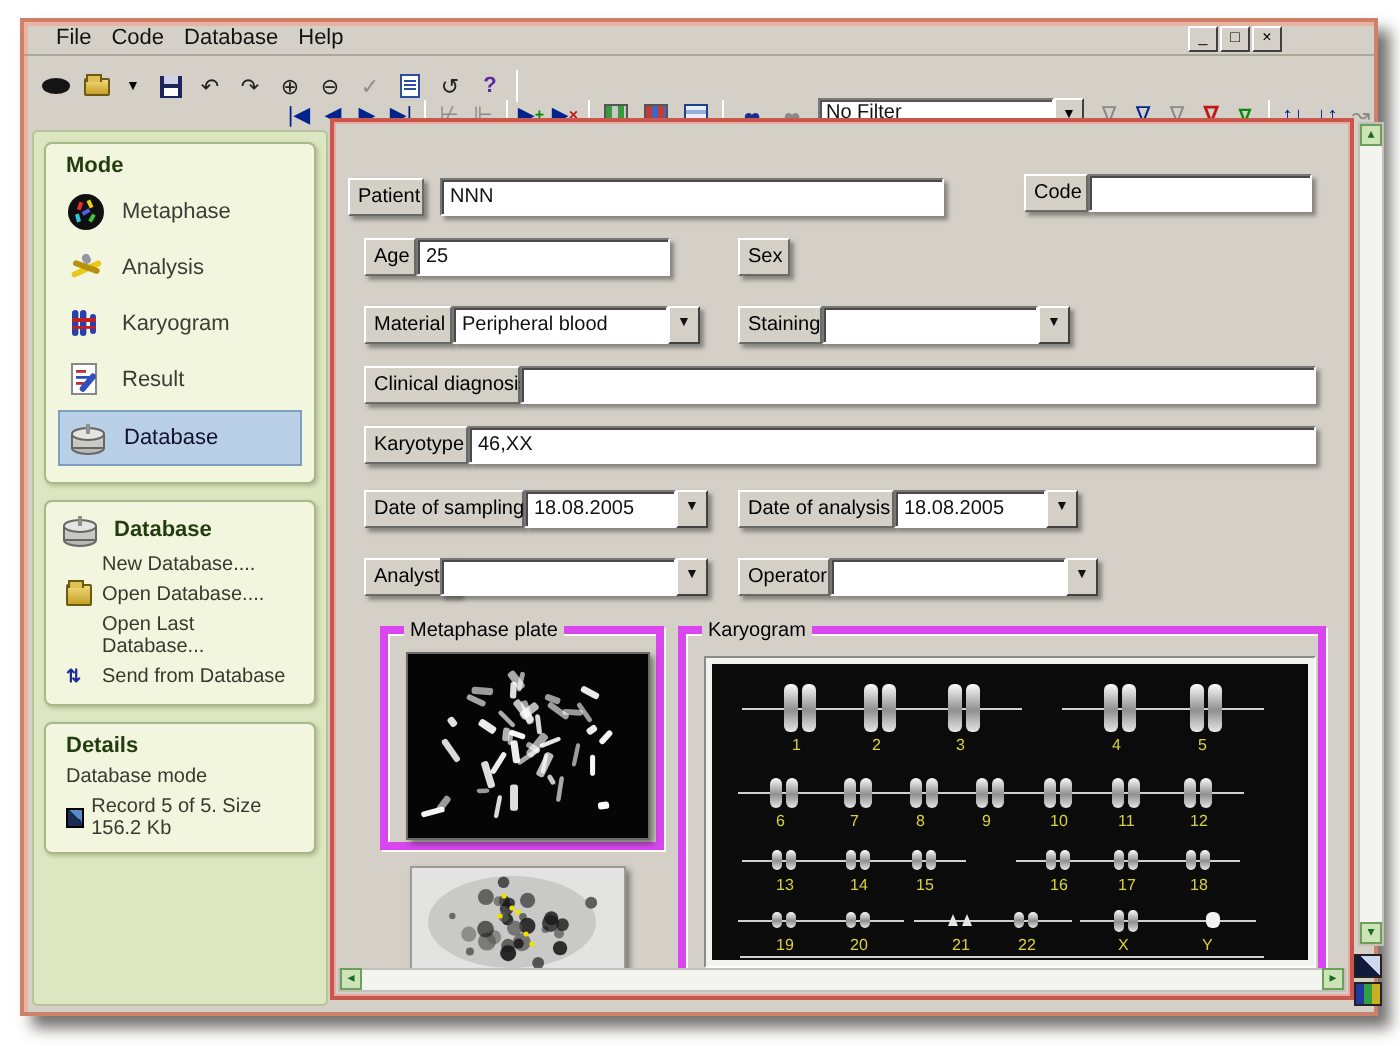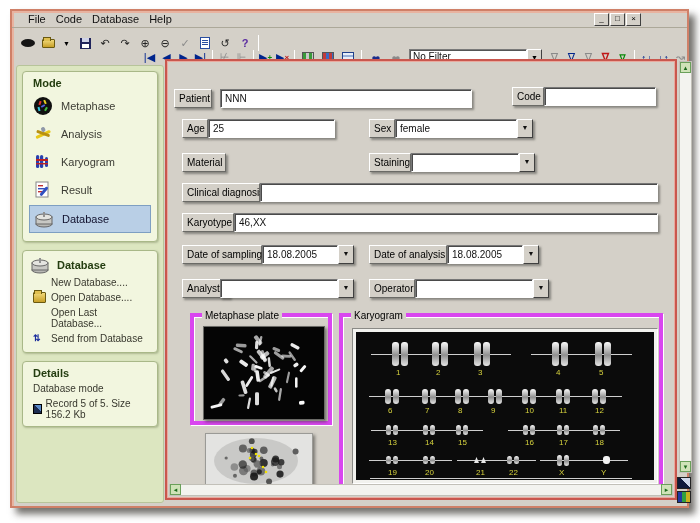--- a/index.html
+++ b/index.html
@@ -269,26 +269,26 @@
     <div class="main">
 
       <div class="fplaque" style="left:7px;top:28px;width:38px;">Patient</div>
       <div class="finput" style="left:53px;top:28px;width:252px;">NNN</div>
       <div class="fplaque" style="left:345px;top:26px;width:32px;">Code</div>
       <div class="finput" style="left:377px;top:26px;width:112px;"></div>
 
       <div class="fplaque" style="left:15px;top:58px;width:26px;">Age</div>
       <div class="finput" style="left:41px;top:58px;width:127px;">25</div>
       <div class="fplaque" style="left:202px;top:58px;width:26px;">Sex</div>
-      <div class="fcombo" style="left:228px;top:58px;width:138px;">
-        <span class="val">female</span>
+
+      <div class="fplaque" style="left:15px;top:92px;width:44px;">Material</div>
+      <div class="fcombo" style="left:59px;top:92px;width:124px;">
+        <span class="val">Peripheral blood</span>
         <span class="btn">▼</span>
       </div>
-
-      <div class="fplaque" style="left:15px;top:92px;width:44px;">Material</div>
       <div class="fplaque" style="left:202px;top:92px;width:42px;">Staining</div>
       <div class="fcombo" style="left:244px;top:92px;width:124px;">
         <span class="val"></span>
         <span class="btn">▼</span>
       </div>
 
       <div class="fplaque" style="left:15px;top:122px;width:78px;">Clinical diagnosis</div>
       <div class="finput" style="left:93px;top:122px;width:398px;"></div>
 
       <div class="fplaque" style="left:15px;top:152px;width:52px;">Karyotype</div>

